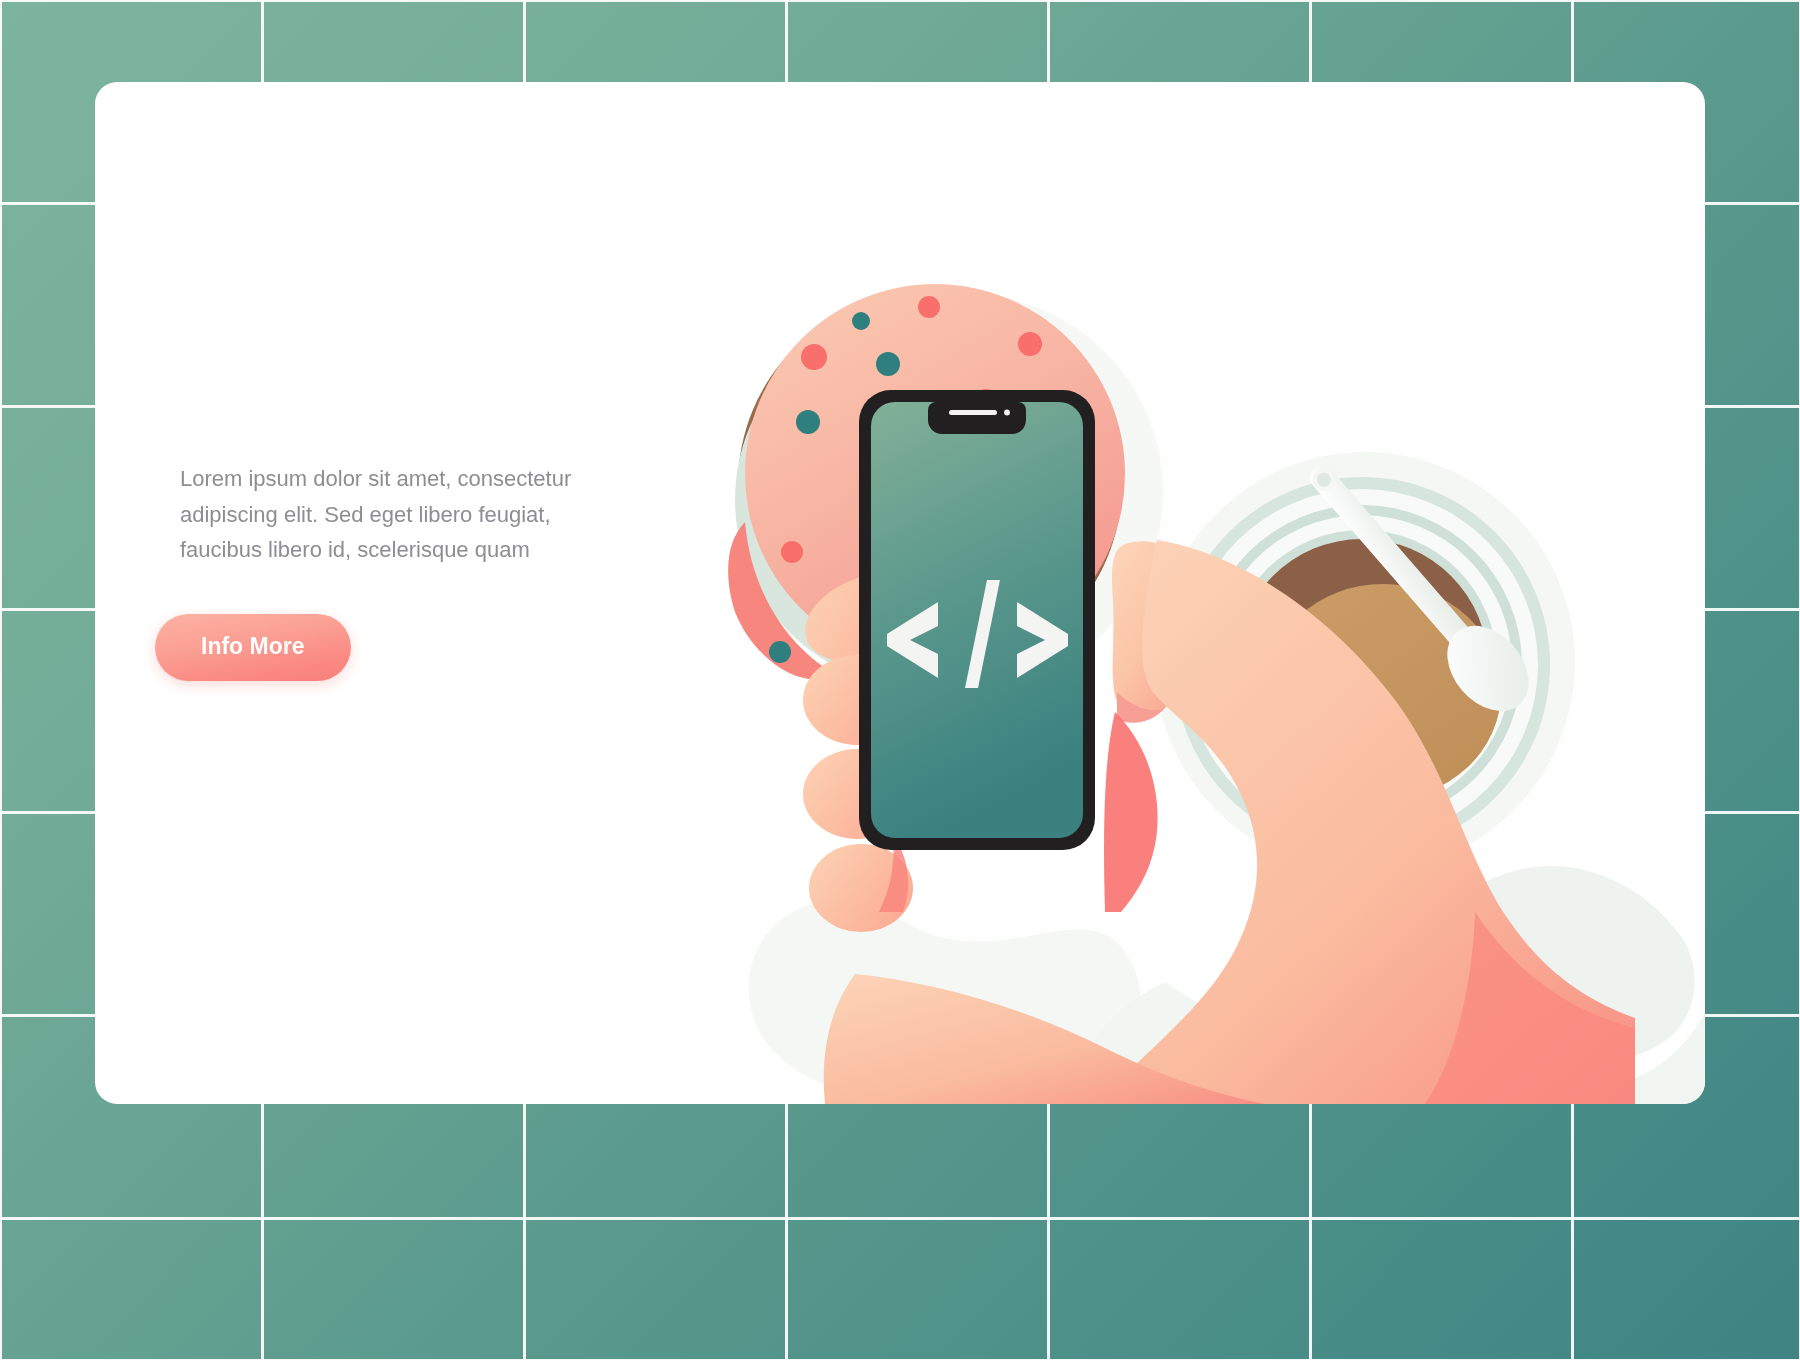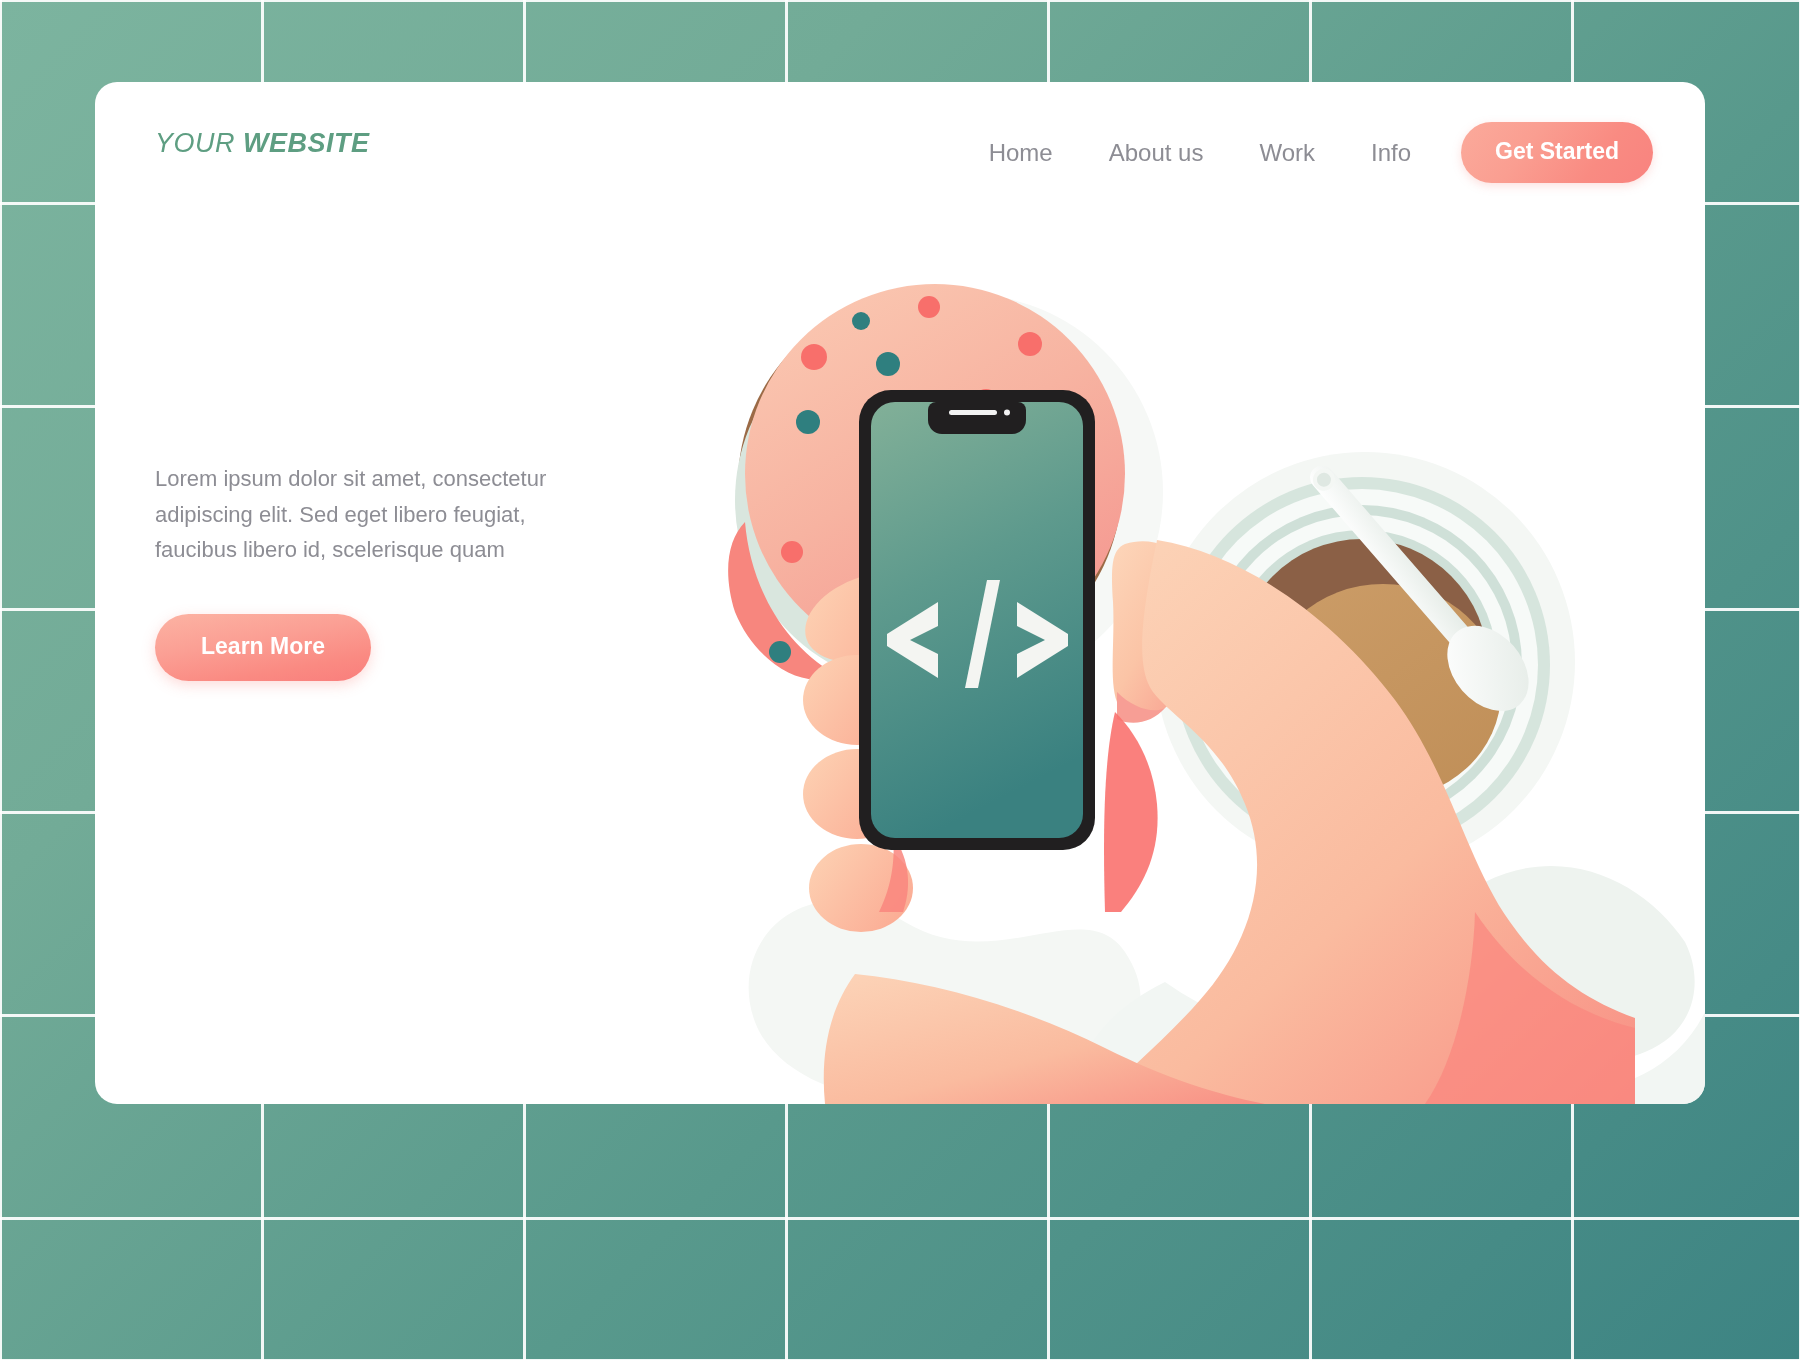--- a/index.html
+++ b/index.html
@@ -71,20 +71,21 @@
     position:absolute; left:60px; top:335px; width:560px;
   }
   #hero-title{
     font-size:78px; line-height:1.08; font-weight:700;
     color:#444446; letter-spacing:-1.2px;
   }
   #hero-sub{
     margin-top:44px;
     font-size:22px; line-height:1.62; color:#8d8d94; font-weight:400;
     max-width:400px;
+    margin-left:25px;
   }
   #learn-more-btn{
     margin-top:46px;
     background:linear-gradient(170deg,#fcb3a3 0%, #fb9f94 40%, #fa8a82 75%, #f97e7c 100%);
     color:#ffffff; font-size:23px; font-weight:700;
     border:none; border-radius:40px;
     padding:19px 46px 21px;
     cursor:pointer;
     box-shadow:0 4px 14px rgba(249,136,128,.3);
   }
@@ -97,38 +98,24 @@
   #illustration svg{ display:block; width:100%; height:100%; }
 </style>
 </head>
 <body>
 
 <div id="bg-tiles"></div>
 <div id="bg-grid"></div>
 
 <div id="card">
 
-  <div id="header">
-
-    <div id="logo">
-      <span class="logo-light">YOUR</span><span>&nbsp;</span><span class="logo-bold">WEBSITE</span>
-    </div>
-
-    <nav id="nav">
-      <a class="nav-link">Home</a>
-      <a class="nav-link">About us</a>
-      <a class="nav-link">Work</a>
-      <a class="nav-link">Info</a>
-      <button id="get-started-btn">Get Started</button>
-    </nav>
-  </div>
 
   <div id="hero-copy">
     <p id="hero-sub">Lorem ipsum dolor sit amet, consectetur adipiscing elit. Sed eget libero feugiat, faucibus libero id, scelerisque quam</p>
-    <button id="learn-more-btn">Learn More</button>
+    <button id="learn-more-btn">Info More</button>
   </div>
 
   <div id="illustration">
     <svg viewBox="0 0 1100 882" xmlns="http://www.w3.org/2000/svg">
       <defs>
         <linearGradient id="gScreen" x1="0" y1="0" x2="0.25" y2="1">
           <stop offset="0%" stop-color="#82b098"></stop>
           <stop offset="45%" stop-color="#5e9a8d"></stop>
           <stop offset="100%" stop-color="#3a8180"></stop>
         </linearGradient>

